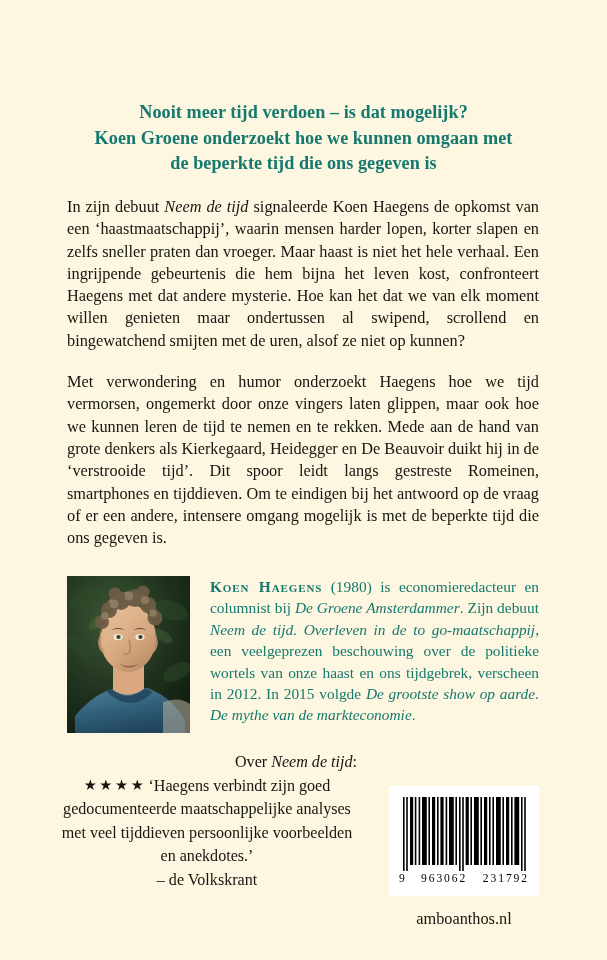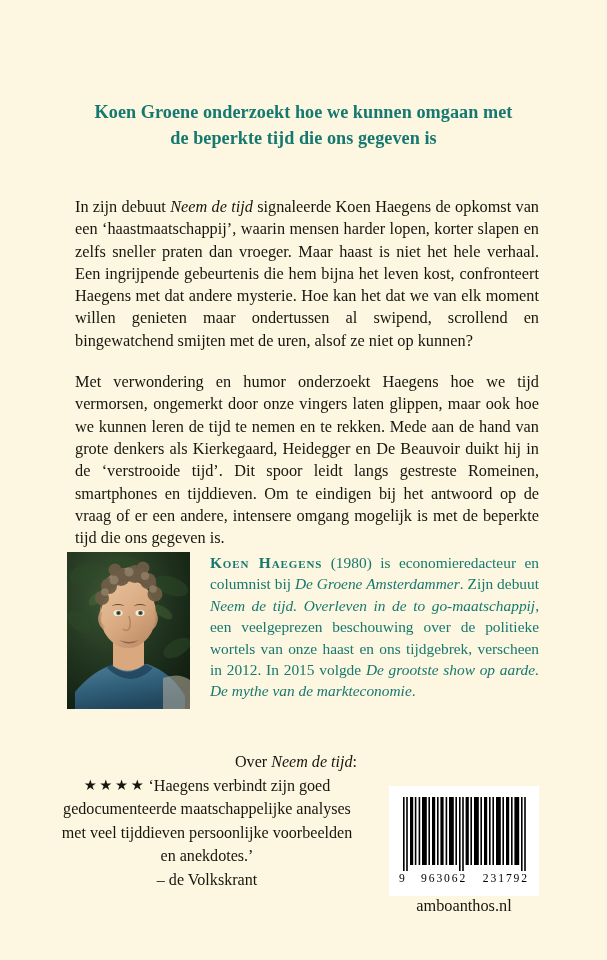--- a/index.html
+++ b/index.html
@@ -38,35 +38,35 @@
   .headline .hl-line { display: block; white-space: nowrap; }
 
   
   .body-copy {
     position: absolute;
     left: 67px;
     top: 196px;
     width: 472px;
   }
   .body-copy p {
-    margin: 0 0 19px 8px;
+    margin: 0 0 19px 0;
     font-size: 16.3px;
     line-height: 22.3px;
     text-align: justify;
     color: #16150f;
     hyphens: manual;
   }
   .body-copy p:last-child { margin-bottom: 0; }
   .body-copy i { font-style: italic; }
 
   
   .author-block {
     position: absolute;
     left: 67px;
-    top: 552px;
+    top: 576px;
     width: 472px;
     display: flex;
     align-items: flex-start;
   }
   .author-photo {
     width: 123px;
     height: 157px;
     flex: 0 0 123px;
     position: relative;
     overflow: hidden;
@@ -137,31 +137,33 @@
     align-items: baseline;
     width: 130px;
     margin: 1px auto 0 auto;
     font-family: "Liberation Serif", serif;
     font-size: 11.6px;
     letter-spacing: 0.6px;
     color: #000;
   }
   .barcode-digits .grp-mid { letter-spacing: 1.9px; }
   .publisher {
+    margin-top: 13px;
     font-size: 16.3px;
     color: #16150f;
     text-align: center;
   }
 </style>
 </head>
 <body>
 
 <div class="page">
 
   <div class="headline">
+    <span class="hl-line">Nooit meer tijd verdoen – is dat mogelijk?</span>
     <span class="hl-line">Koen Groene onderzoekt hoe we kunnen omgaan met</span>
     <span class="hl-line">de beperkte tijd die ons gegeven is</span>
   </div>
 
   <div class="body-copy">
     <p><span>In zijn debuut </span><i>Neem de tijd</i><span> signaleerde Koen Haegens de opkomst van een ‘haastmaatschappij’, waarin mensen harder lopen, korter slapen en zelfs sneller praten dan vroeger. Maar haast is niet het hele verhaal. Een ingrijpende gebeurtenis die hem bijna het leven kost, confronteert Haegens met dat andere mysterie. Hoe kan het dat we van elk moment willen genieten maar ondertussen al swipend, scrollend en bingewatchend smijten met de uren, alsof ze niet op kunnen?</span></p>
     <p>Met verwondering en humor onderzoekt Haegens hoe we tijd vermorsen, ongemerkt door onze vingers laten glippen, maar ook hoe we kunnen leren de tijd te nemen en te rekken. Mede aan de hand van grote denkers als Kierkegaard, Heidegger en De Beauvoir duikt hij in de ‘verstrooide tijd’. Dit spoor leidt langs gestreste Romeinen, smartphones en tijddieven. Om te eindigen bij het antwoord op de vraag of er een andere, intensere omgang mogelijk is met de beperkte tijd die ons gegeven is.</p>
   </div>
 
   <div class="author-block">

